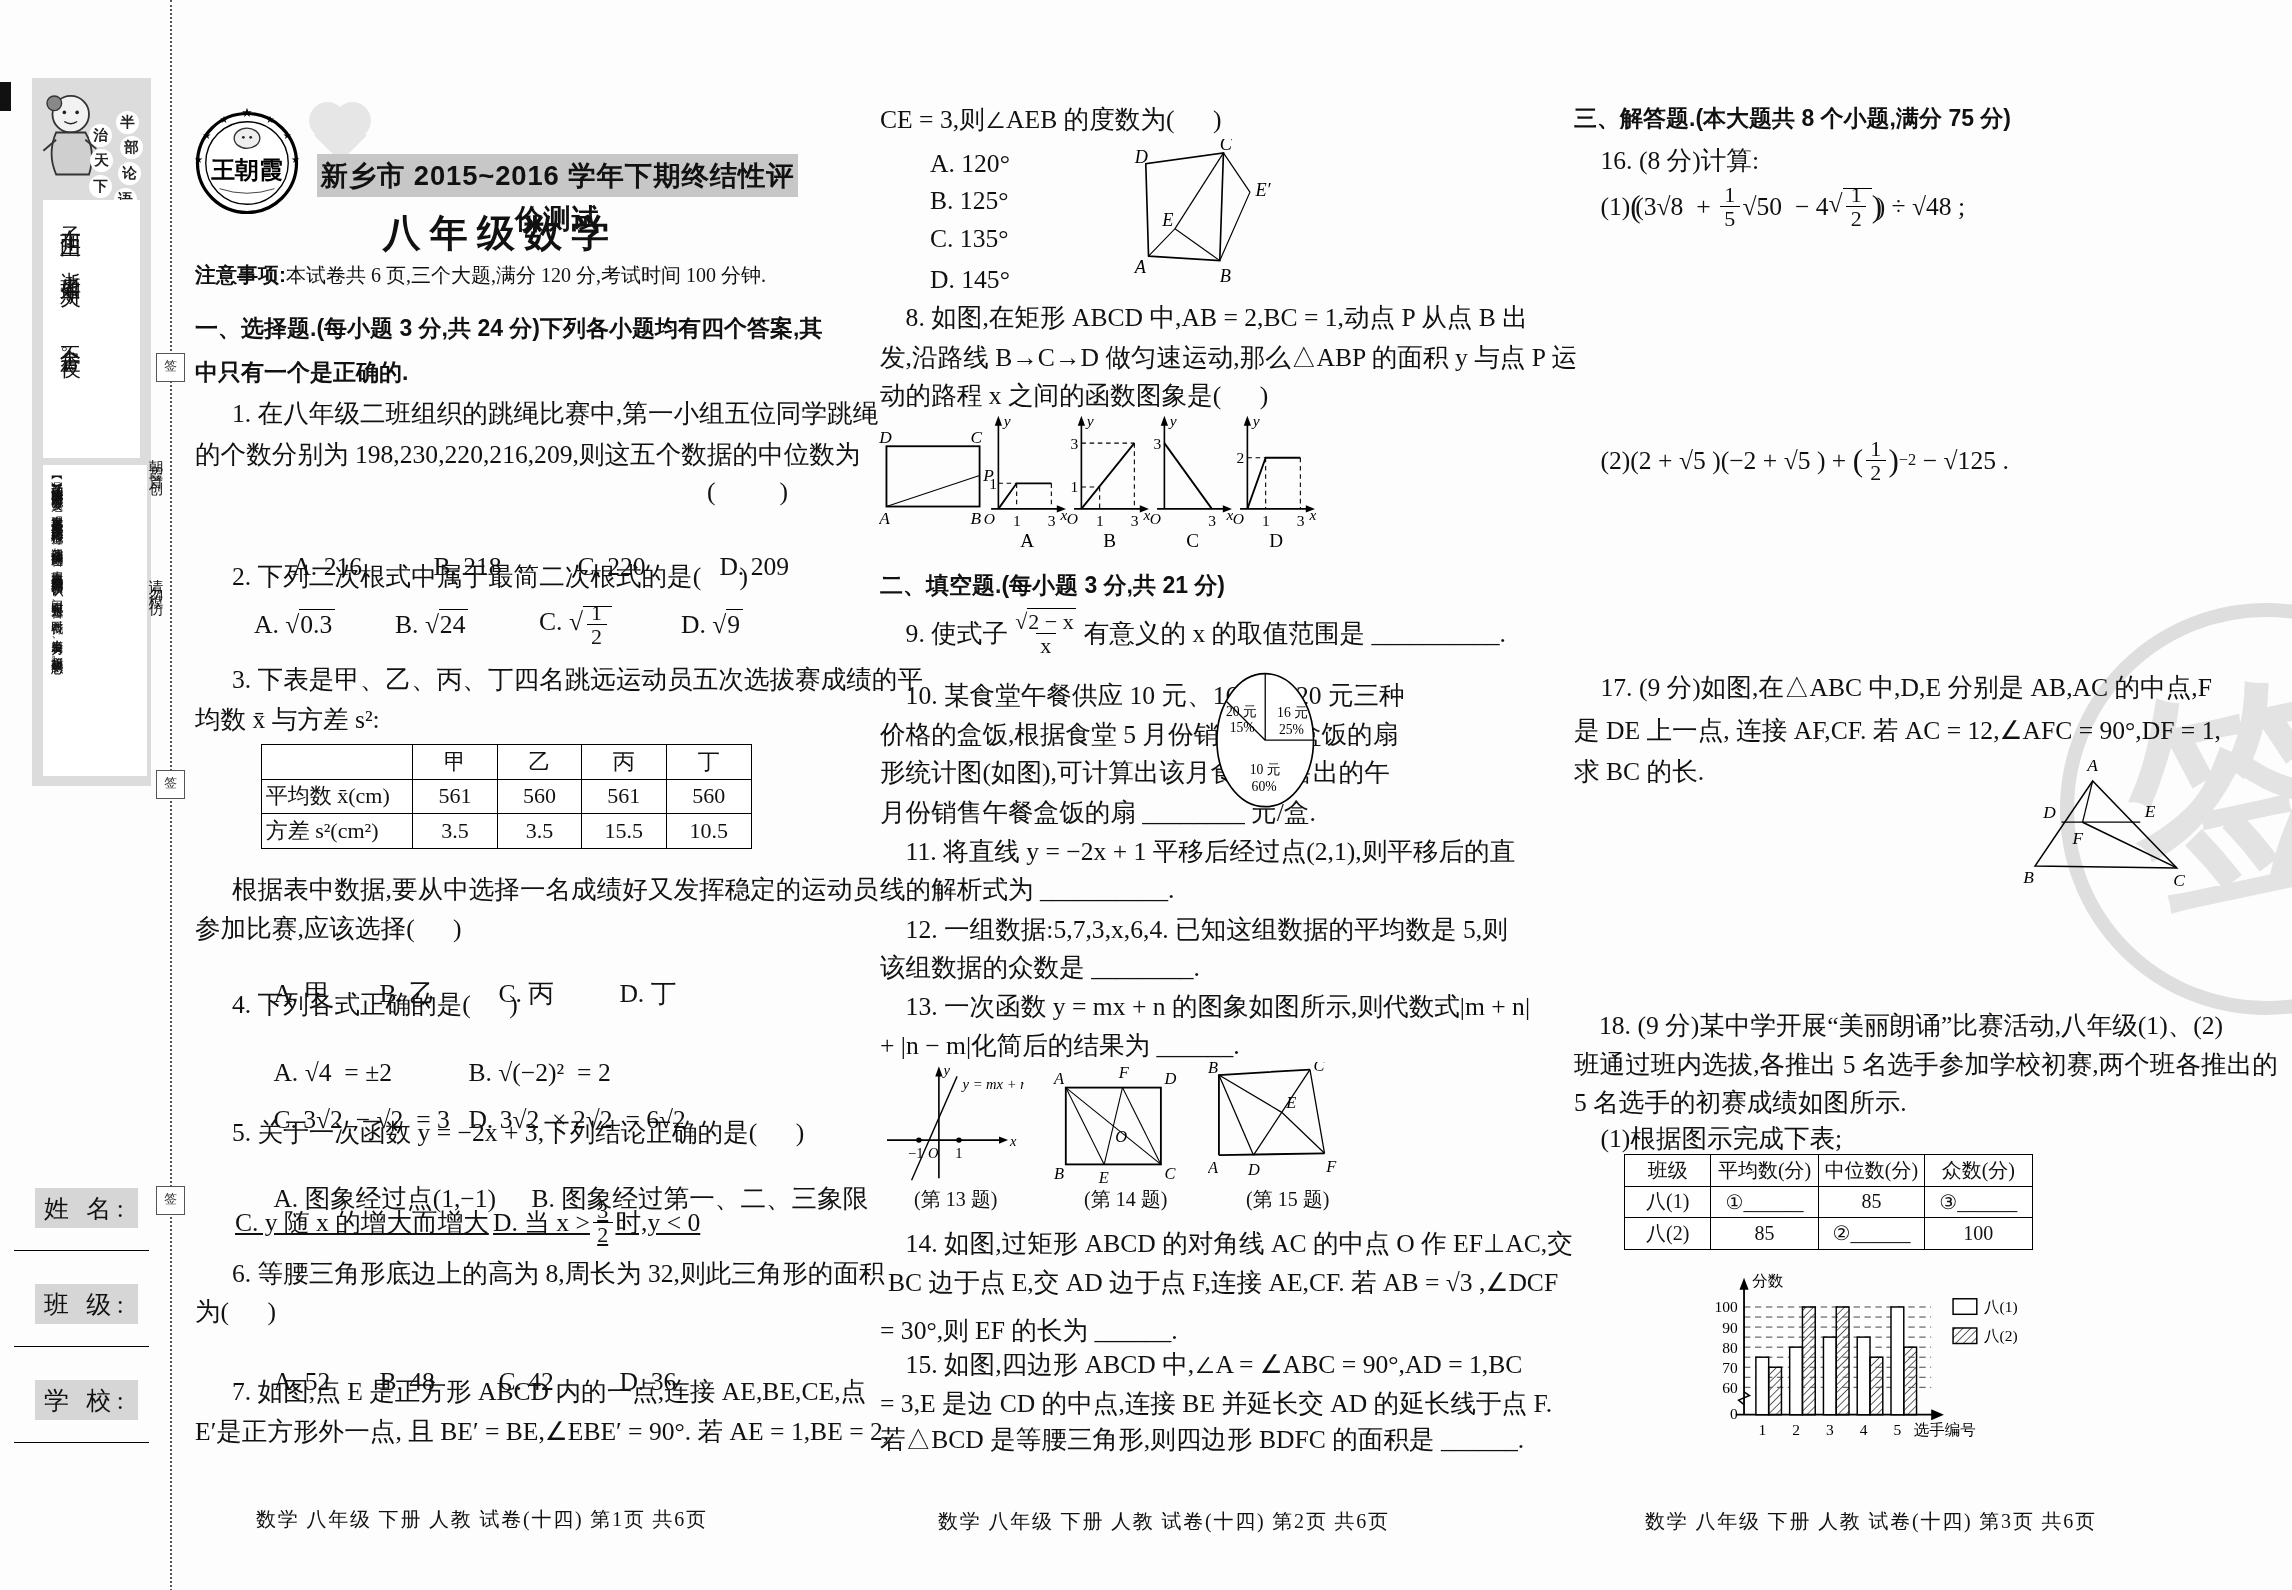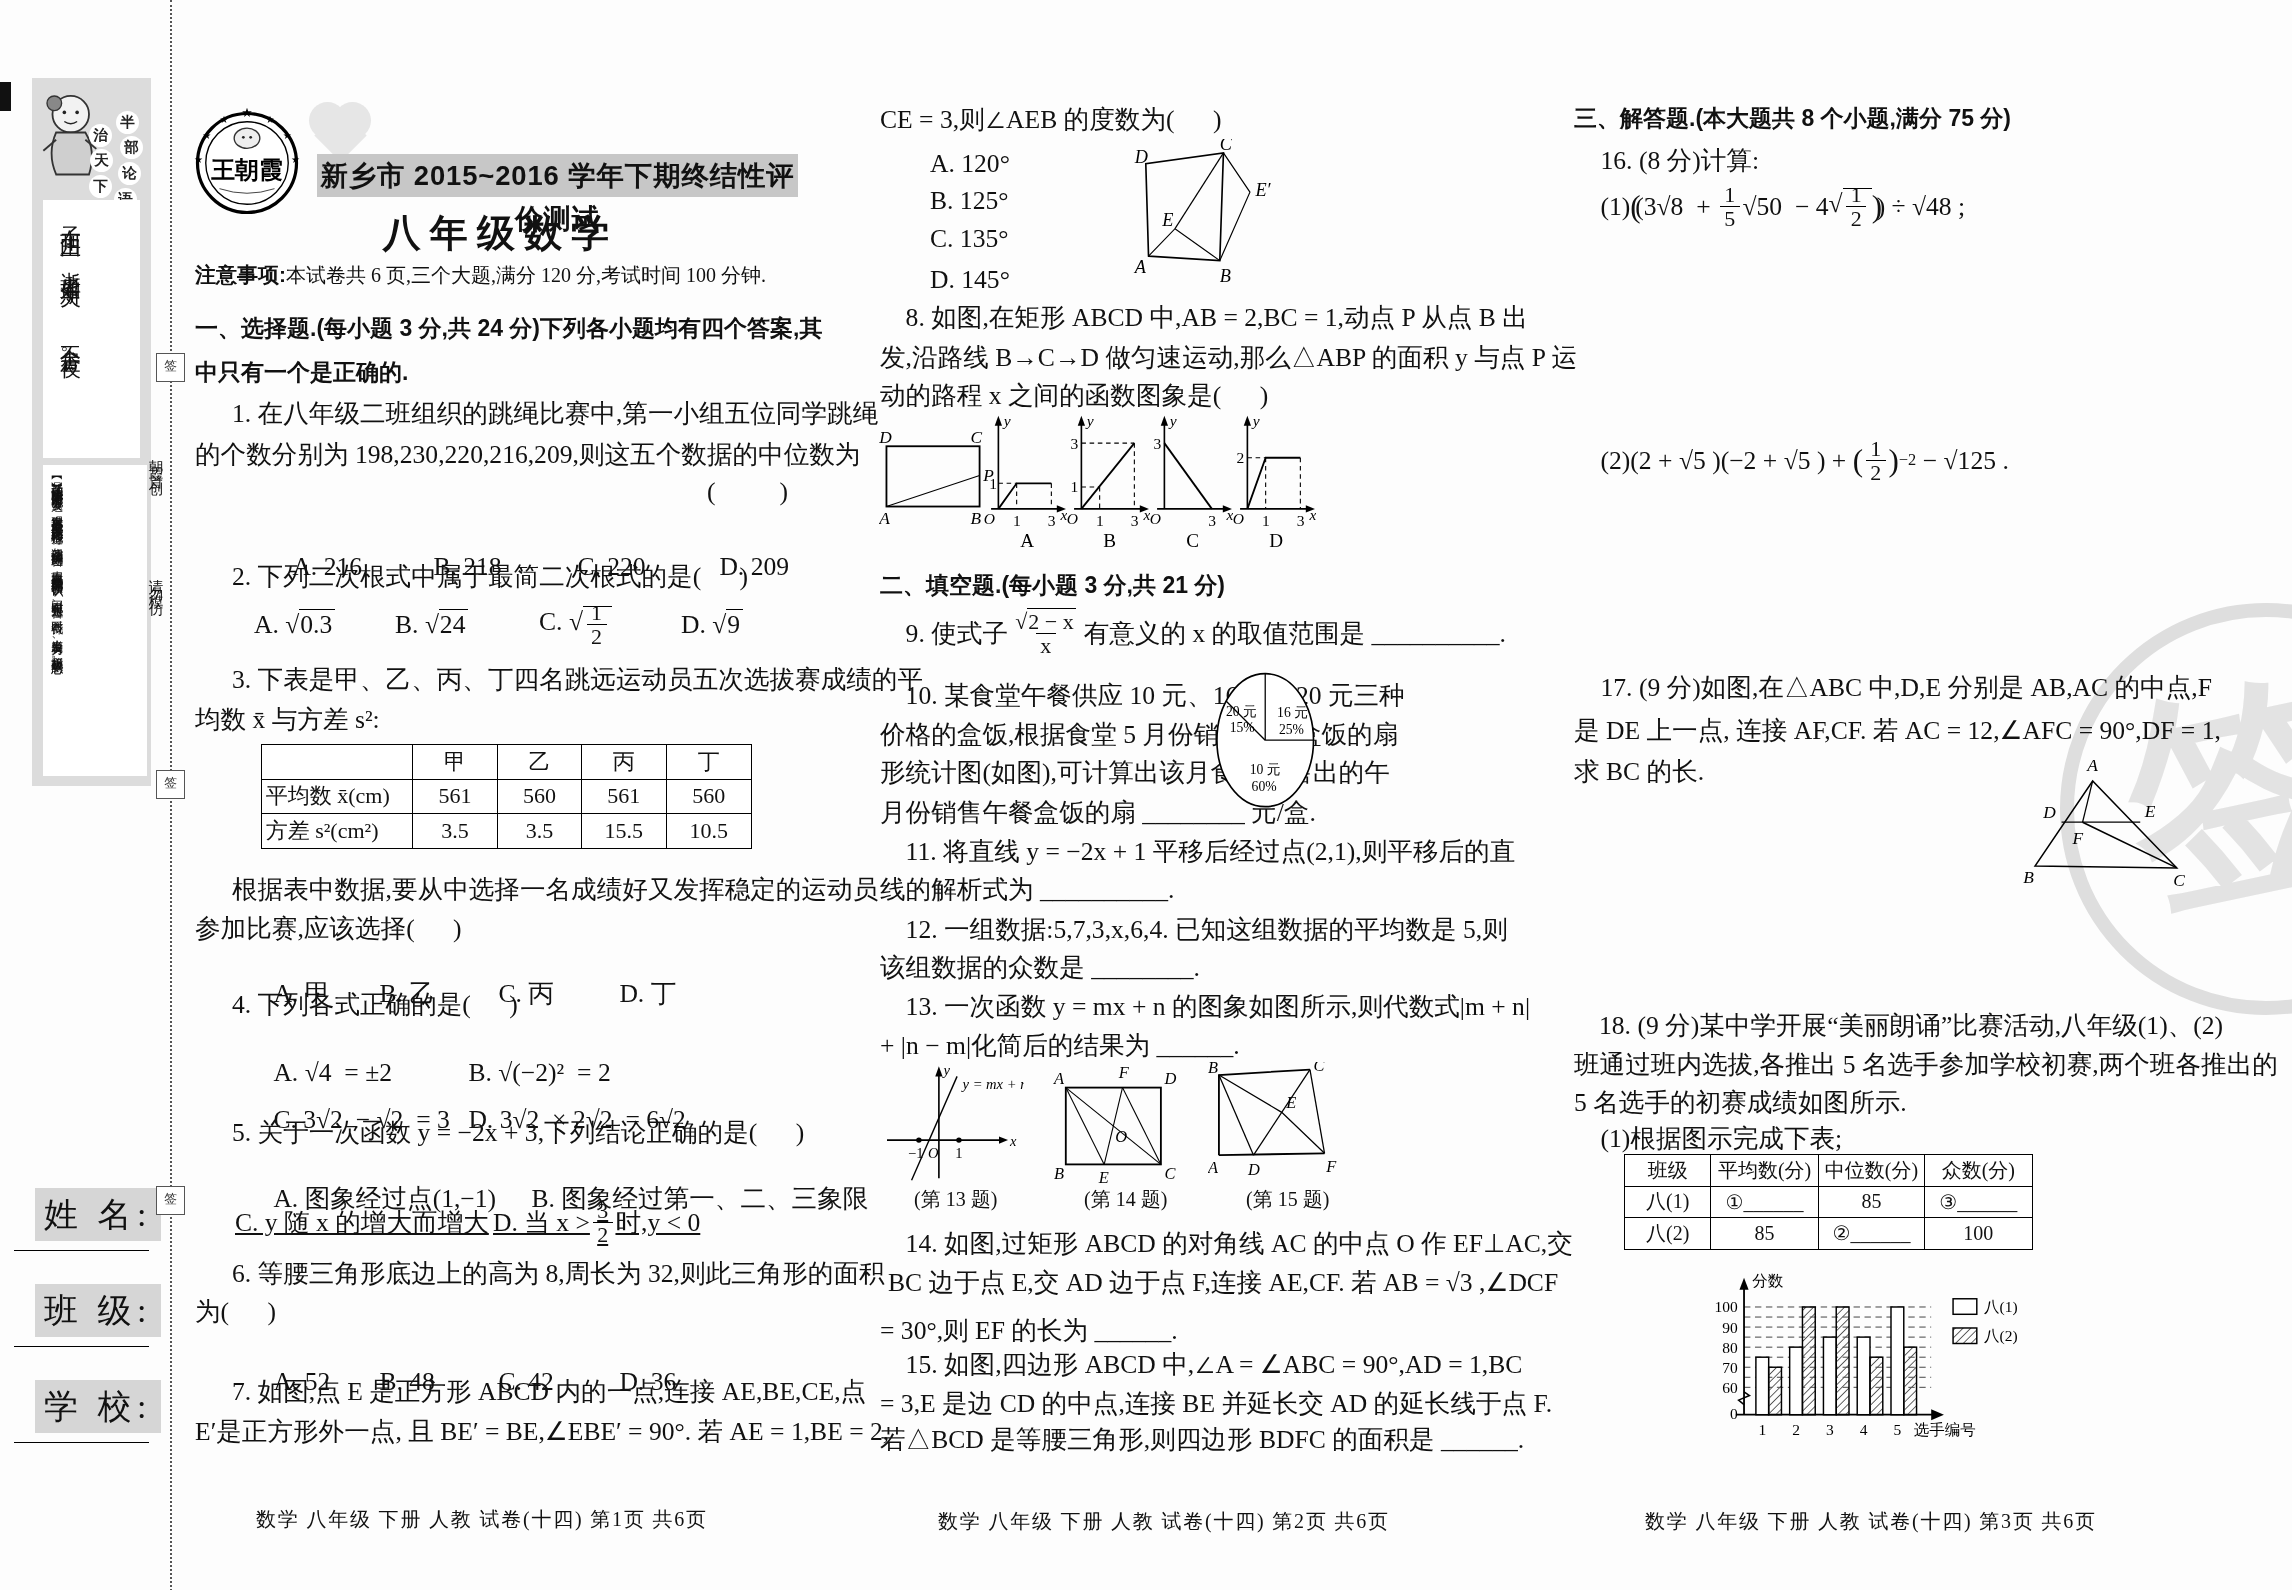--- a/index.html
+++ b/index.html
@@ -21,21 +21,21 @@
   table{border-collapse:collapse;background:#fff;}
   .q3t td{border:1.8px solid #000;text-align:center;font-size:22px;padding:1.8px 3.7px;}
   .q18t td{border:1.8px solid #000;text-align:center;font-size:20px;padding:1.8px 3.7px;}
   
   .panel{position:absolute;left:32px;top:78px;width:119px;height:708px;background:#dcdcdc;}
   .vtxt{writing-mode:vertical-rl;text-orientation:upright;}
   .badge{position:absolute;width:23px;height:23px;border-radius:50%;background:#fff;
          text-align:center;line-height:23px;font-size:14.6px;font-weight:bold;color:#222;}
   .stamp{position:absolute;left:156px;width:27.4px;height:27.4px;background:#fff;border:1.8px solid #555;
          font-size:12.8px;color:#333;text-align:center;line-height:25.6px;z-index:5;}
-  .fieldlbl{position:absolute;left:35px;background:#d6d6d6;font-size:34px;letter-spacing:5.5px;padding:3.7px 9.1px;text-align:right;}
+  .fieldlbl{position:absolute;left:35px;background:#d6d6d6;font-size:25px;letter-spacing:5.5px;padding:3.7px 9.1px;text-align:right;}
   .fieldline{position:absolute;left:13.7px;width:135px;border-bottom:1.8px solid #000;}
   .dotline{position:absolute;left:170px;top:0;height:1591px;border-left:2.7px dotted #555;}
   .band{position:absolute;left:317px;top:154px;width:481px;height:43px;background:#c7c7c7;
         text-align:center;line-height:43px;font-family:"Liberation Sans",sans-serif;
         font-weight:bold;font-size:27.4px;letter-spacing:0.9px;}
   .subtitle{position:absolute;left:187px;top:208px;width:627px;text-align:center;
         font-family:"Liberation Sans",sans-serif;font-weight:bold;font-size:38px;letter-spacing:9.1px;}
   .wm{position:absolute;left:2060px;top:603px;width:384px;height:384px;border:14.6px solid #dedede;
       border-radius:50%;z-index:0;}
   .wmg{position:absolute;left:2129px;top:640px;font-size:228px;color:#e3e3e3;

